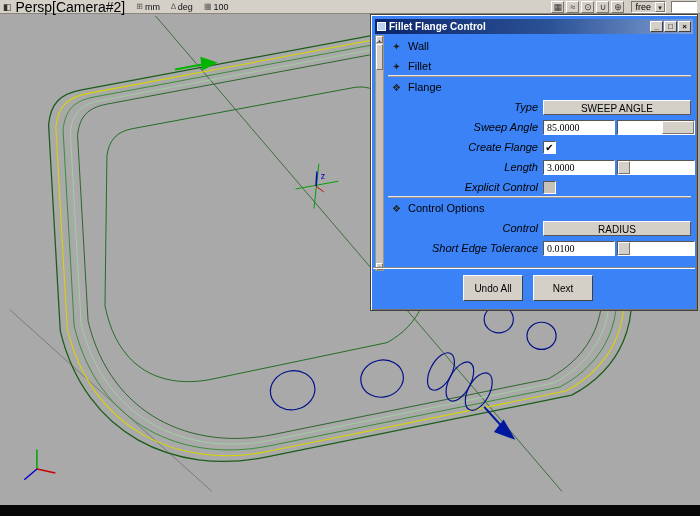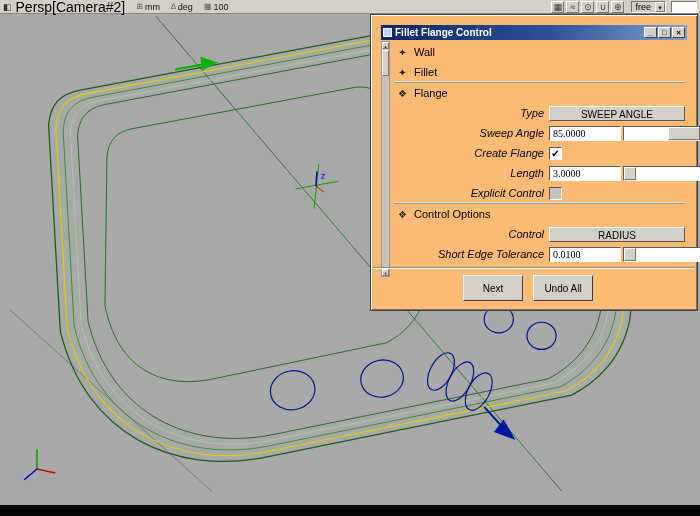--- a/index.html
+++ b/index.html
@@ -45,21 +45,21 @@
   
   .viewport { position:absolute; top:14px; left:0; width:700px; height:491px; background:#a9a9a9; }
   .viewport svg { display:block; }
 
   
   .bottom-strip { position:absolute; left:0; bottom:0; width:700px; height:11px; background:#060606; }
 
   
   .dialog {
     position:absolute; left:370px; top:14px; width:328px; height:297px;
-    background:#fdba74; box-sizing:border-box; padding:10px;
+    background:#3b82f6; box-sizing:border-box; padding:4px;
     border:1px solid #404040;
     box-shadow: inset 1px 1px 0 #ffffff, inset -1px -1px 0 #7a766e;
     font-size:11px; z-index:10;
   }
   .titlebar {
     height:15px; display:flex; align-items:center; padding:0 2px;
     background:linear-gradient(90deg,#0a246a 0%, #2c5296 55%, #7f9fd4 100%);
   }
   .dlg-icon { width:9px; height:9px; background:#bcd2f2; border:1px solid #fff; margin-right:3px; box-sizing:border-box; }
   .dlg-title { color:#fff; font-weight:bold; font-size:10px; flex:1; white-space:nowrap; overflow:hidden; }
@@ -302,19 +302,19 @@
           <input class="num-input" value="0.0100" style="">
           <span class="slider">
               <span class="thumb left"></span>
             </span>
         </div>
 
       </div>
     </div>
 
     <div class="btn-bar">
+      <button class="dlg-button">Undo All</button>
       <button class="dlg-button">Next</button>
-      <button class="dlg-button">Undo All</button>
     </div>
   </div>
 
   <div class="bottom-strip"></div>
 </div>
 
 </body></html>

